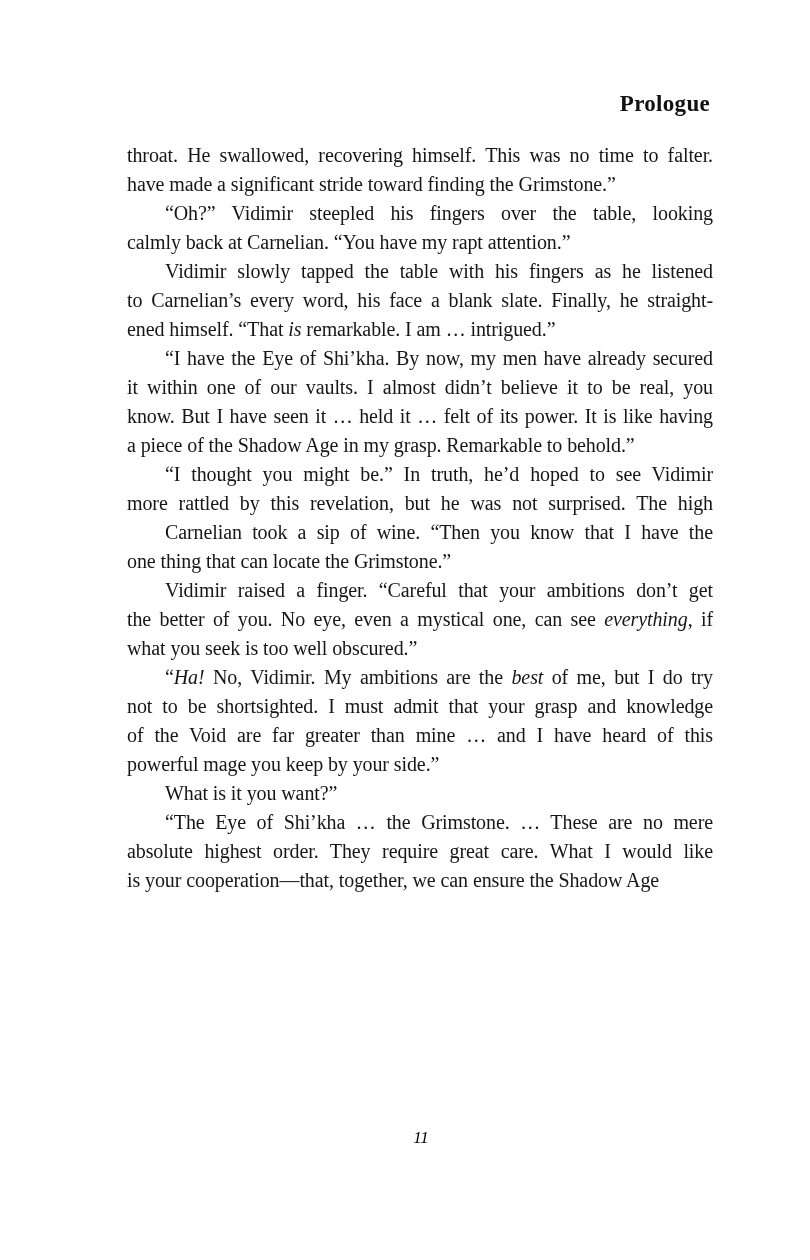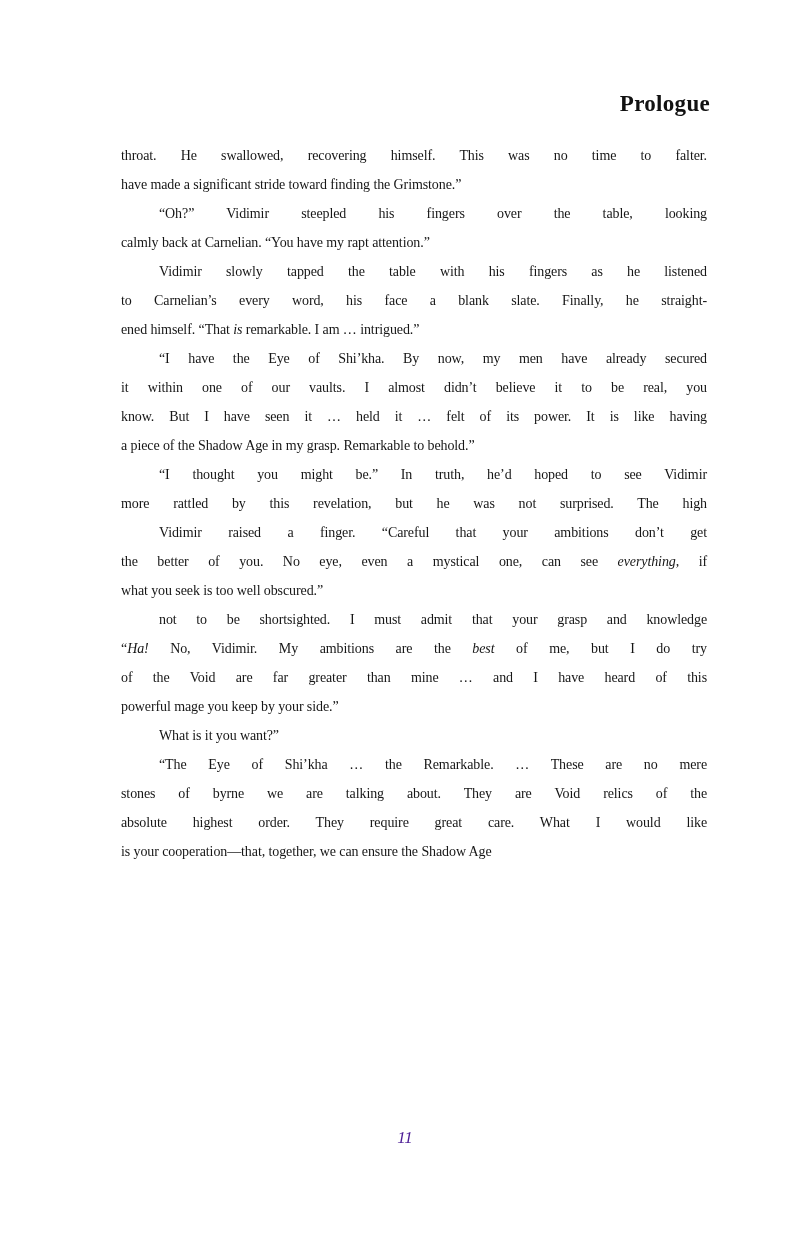--- a/index.html
+++ b/index.html
@@ -24,23 +24,23 @@
     text-align: right;
     font-size: 23px;
     font-weight: 600;
     letter-spacing: 0.3px;
     color: #111111;
     margin-top: 15px;
   }
   .body-text {
     position: absolute;
     top: 141px;
-    left: 121px;
+    left: 127px;
     width: 586px;
-    font-size: 14px;
+    font-size: 20px;
     line-height: 29px;
     letter-spacing: -0.1px;
     color: #161616;
   }
   .paragraph { margin: 0; }
   .line {
     white-space: nowrap;
     text-align: justify;
     text-align-last: justify;
   }
@@ -49,26 +49,26 @@
     text-align-last: left;
     font-family: Liberation Serif, serif;
   }
   .paragraph.indent .line:first-child {
     text-indent: 38px;
   }
   .it { font-style: italic; }
   .page-number {
     position: absolute;
     top: 1128px;
-    left: 112px;
+    left: 128px;
     width: 586px;
     text-align: center;
     font-style: italic;
     font-size: 17px;
-    color: #4c1d95;
+    color: #000000;
   }
 </style>
 </head>
 <body>
 
 <div class="book-page">
   <div class="chapter-title">Prologue</div>
 
   <div class="body-text">
       <div class="paragraph">
@@ -88,35 +88,38 @@
         <div class="line">“I have the Eye of Shi’kha. By now, my men have already secured</div>
         <div class="line">it within one of our vaults. I almost didn’t believe it to be real, you</div>
         <div class="line">know. But I have seen it … held it … felt of its power. It is like having</div>
         <div class="line last">a piece of the Shadow Age in my grasp. Remarkable to behold.”</div>
       </div>
       <div class="paragraph indent">
         <div class="line">“I thought you might be.” In truth, he’d hoped to see Vidimir</div>
         <div class="line">more rattled by this revelation, but he was not surprised. The high</div>
       </div>
       <div class="paragraph indent">
+        <div class="line">Carnelian took a sip of wine. “Then you know that I have the</div>
+        <div class="line last">one thing that can locate the Grimstone.”</div>
+      </div>
+      <div class="paragraph indent">
         <div class="line">Vidimir raised a finger. “Careful that your ambitions don’t get</div>
         <div class="line">the better of you. No eye, even a mystical one, can see <span class="it">everything</span>, if</div>
         <div class="line last">what you seek is too well obscured.”</div>
       </div>
       <div class="paragraph indent">
+        <div class="line">“<span class="it">Ha!</span> No, Vidimir. My ambitions are the <span class="it">best</span> of me, but I do try</div>
         <div class="line">not to be shortsighted. I must admit that your grasp and knowledge</div>
-        <div class="line">“<span class="it">Ha!</span> No, Vidimir. My ambitions are the <span class="it">best</span> of me, but I do try</div>
         <div class="line">of the Void are far greater than mine … and I have heard of this</div>
         <div class="line last">powerful mage you keep by your side.”</div>
       </div>
       <div class="paragraph indent">
         <div class="line last">What is it you want?”</div>
       </div>
       <div class="paragraph indent">
-        <div class="line">“The Eye of Shi’kha … the Remarkable. … These are no mere</div>
-        <div class="line">stones of byrne we are talking about. They are Void relics of the</div>
+        <div class="line">“The Eye of Shi’kha … the Grimstone. … These are no mere</div>
         <div class="line">absolute highest order. They require great care. What I would like</div>
         <div class="line last">is your cooperation—that, together, we can ensure the Shadow Age</div>
       </div>
     </div>
 
   <div class="page-number">11</div>
 </div>
 
 </body></html>

